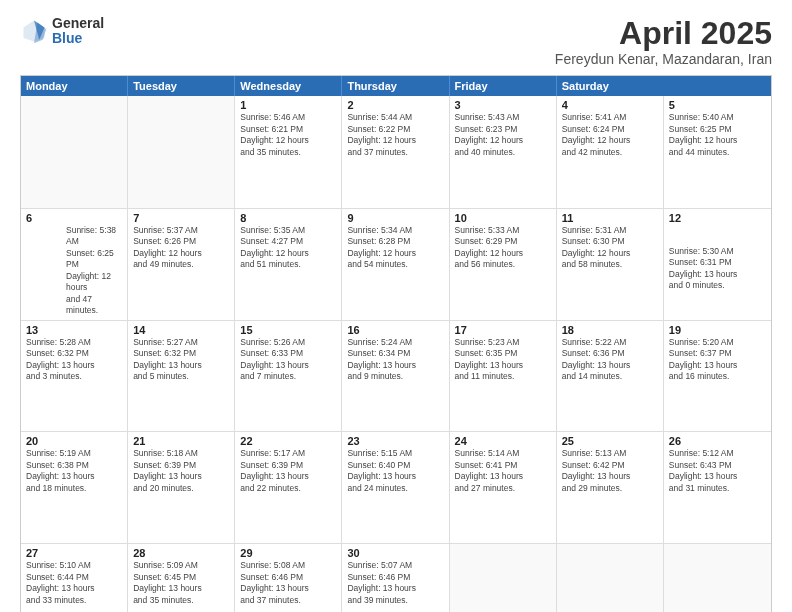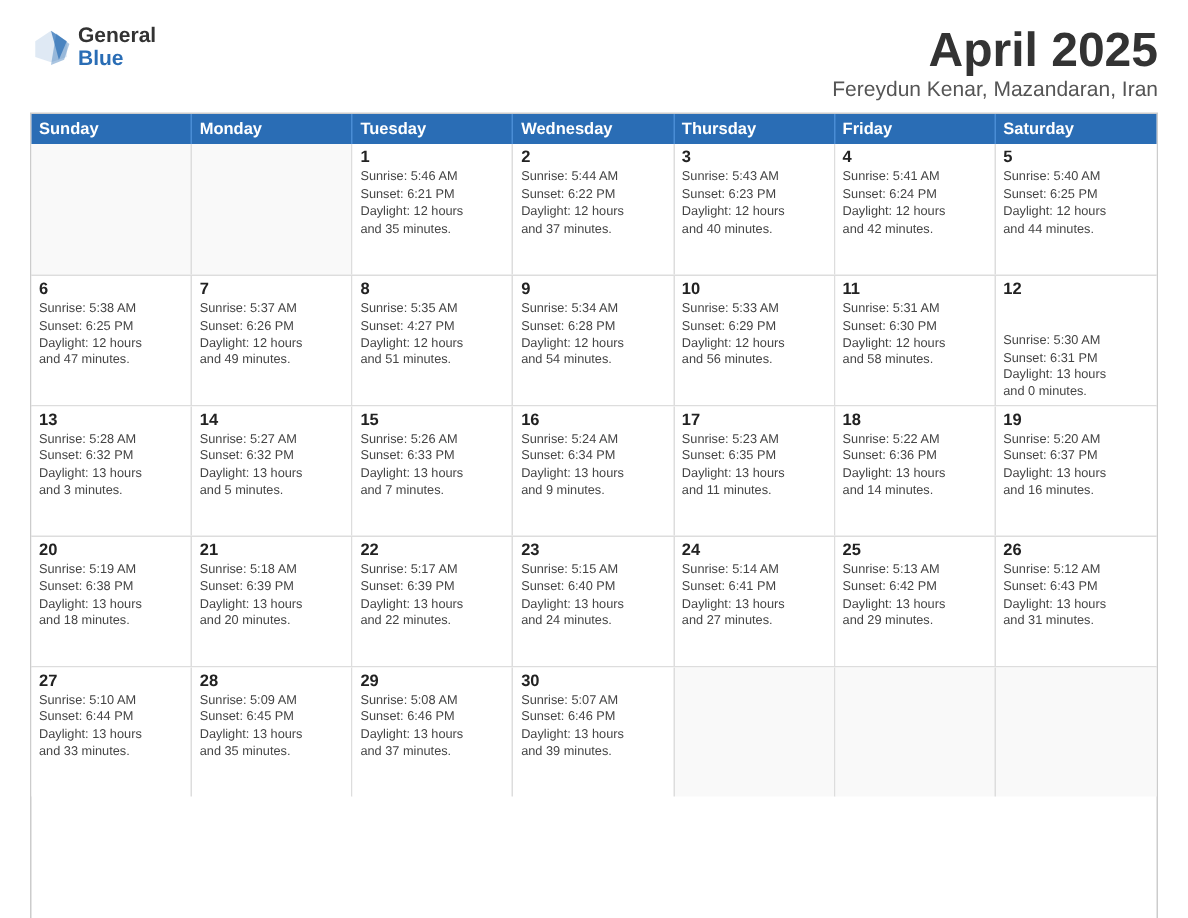--- a/index.html
+++ b/index.html
@@ -132,21 +132,20 @@
       </div>
     </div>
     <div class="title-block">
       <div class="title-month">April 2025</div>
       <div class="title-location">Fereydun Kenar, Mazandaran, Iran</div>
     </div>
   </div>
 
   <div class="calendar">
     <div class="cal-header" id="cal-header">
-        <div class="cal-header-cell">Sunday</div>
         <div class="cal-header-cell">Monday</div>
         <div class="cal-header-cell">Tuesday</div>
         <div class="cal-header-cell">Wednesday</div>
         <div class="cal-header-cell">Thursday</div>
         <div class="cal-header-cell">Friday</div>
         <div class="cal-header-cell">Saturday</div>
       </div>
     <div class="cal-body" id="cal-body">
         <div class="cal-row">
           <div class="cal-cell empty"></div>
@@ -183,21 +182,21 @@
             <div class="cell-date">5</div>
             <div class="cell-info" style="white-space: pre-line;">Sunrise: 5:40 AM
 Sunset: 6:25 PM
 Daylight: 12 hours
 and 44 minutes.</div>
           </div>
         </div>
         <div class="cal-row">
           <div class="cal-cell">
             <div class="cell-date">6</div>
-            <div class="cell-info" style="white-space: pre-line;">Sunrise: 5:38 AM
+            <div class="cell-info" style="white-space: pre-line; margin-left: 40px;">Sunrise: 5:38 AM
 Sunset: 6:25 PM
 Daylight: 12 hours
 and 47 minutes.</div>
           </div>
           <div class="cal-cell">
             <div class="cell-date">7</div>
             <div class="cell-info" style="white-space: pre-line;">Sunrise: 5:37 AM
 Sunset: 6:26 PM
 Daylight: 12 hours
 and 49 minutes.</div>

